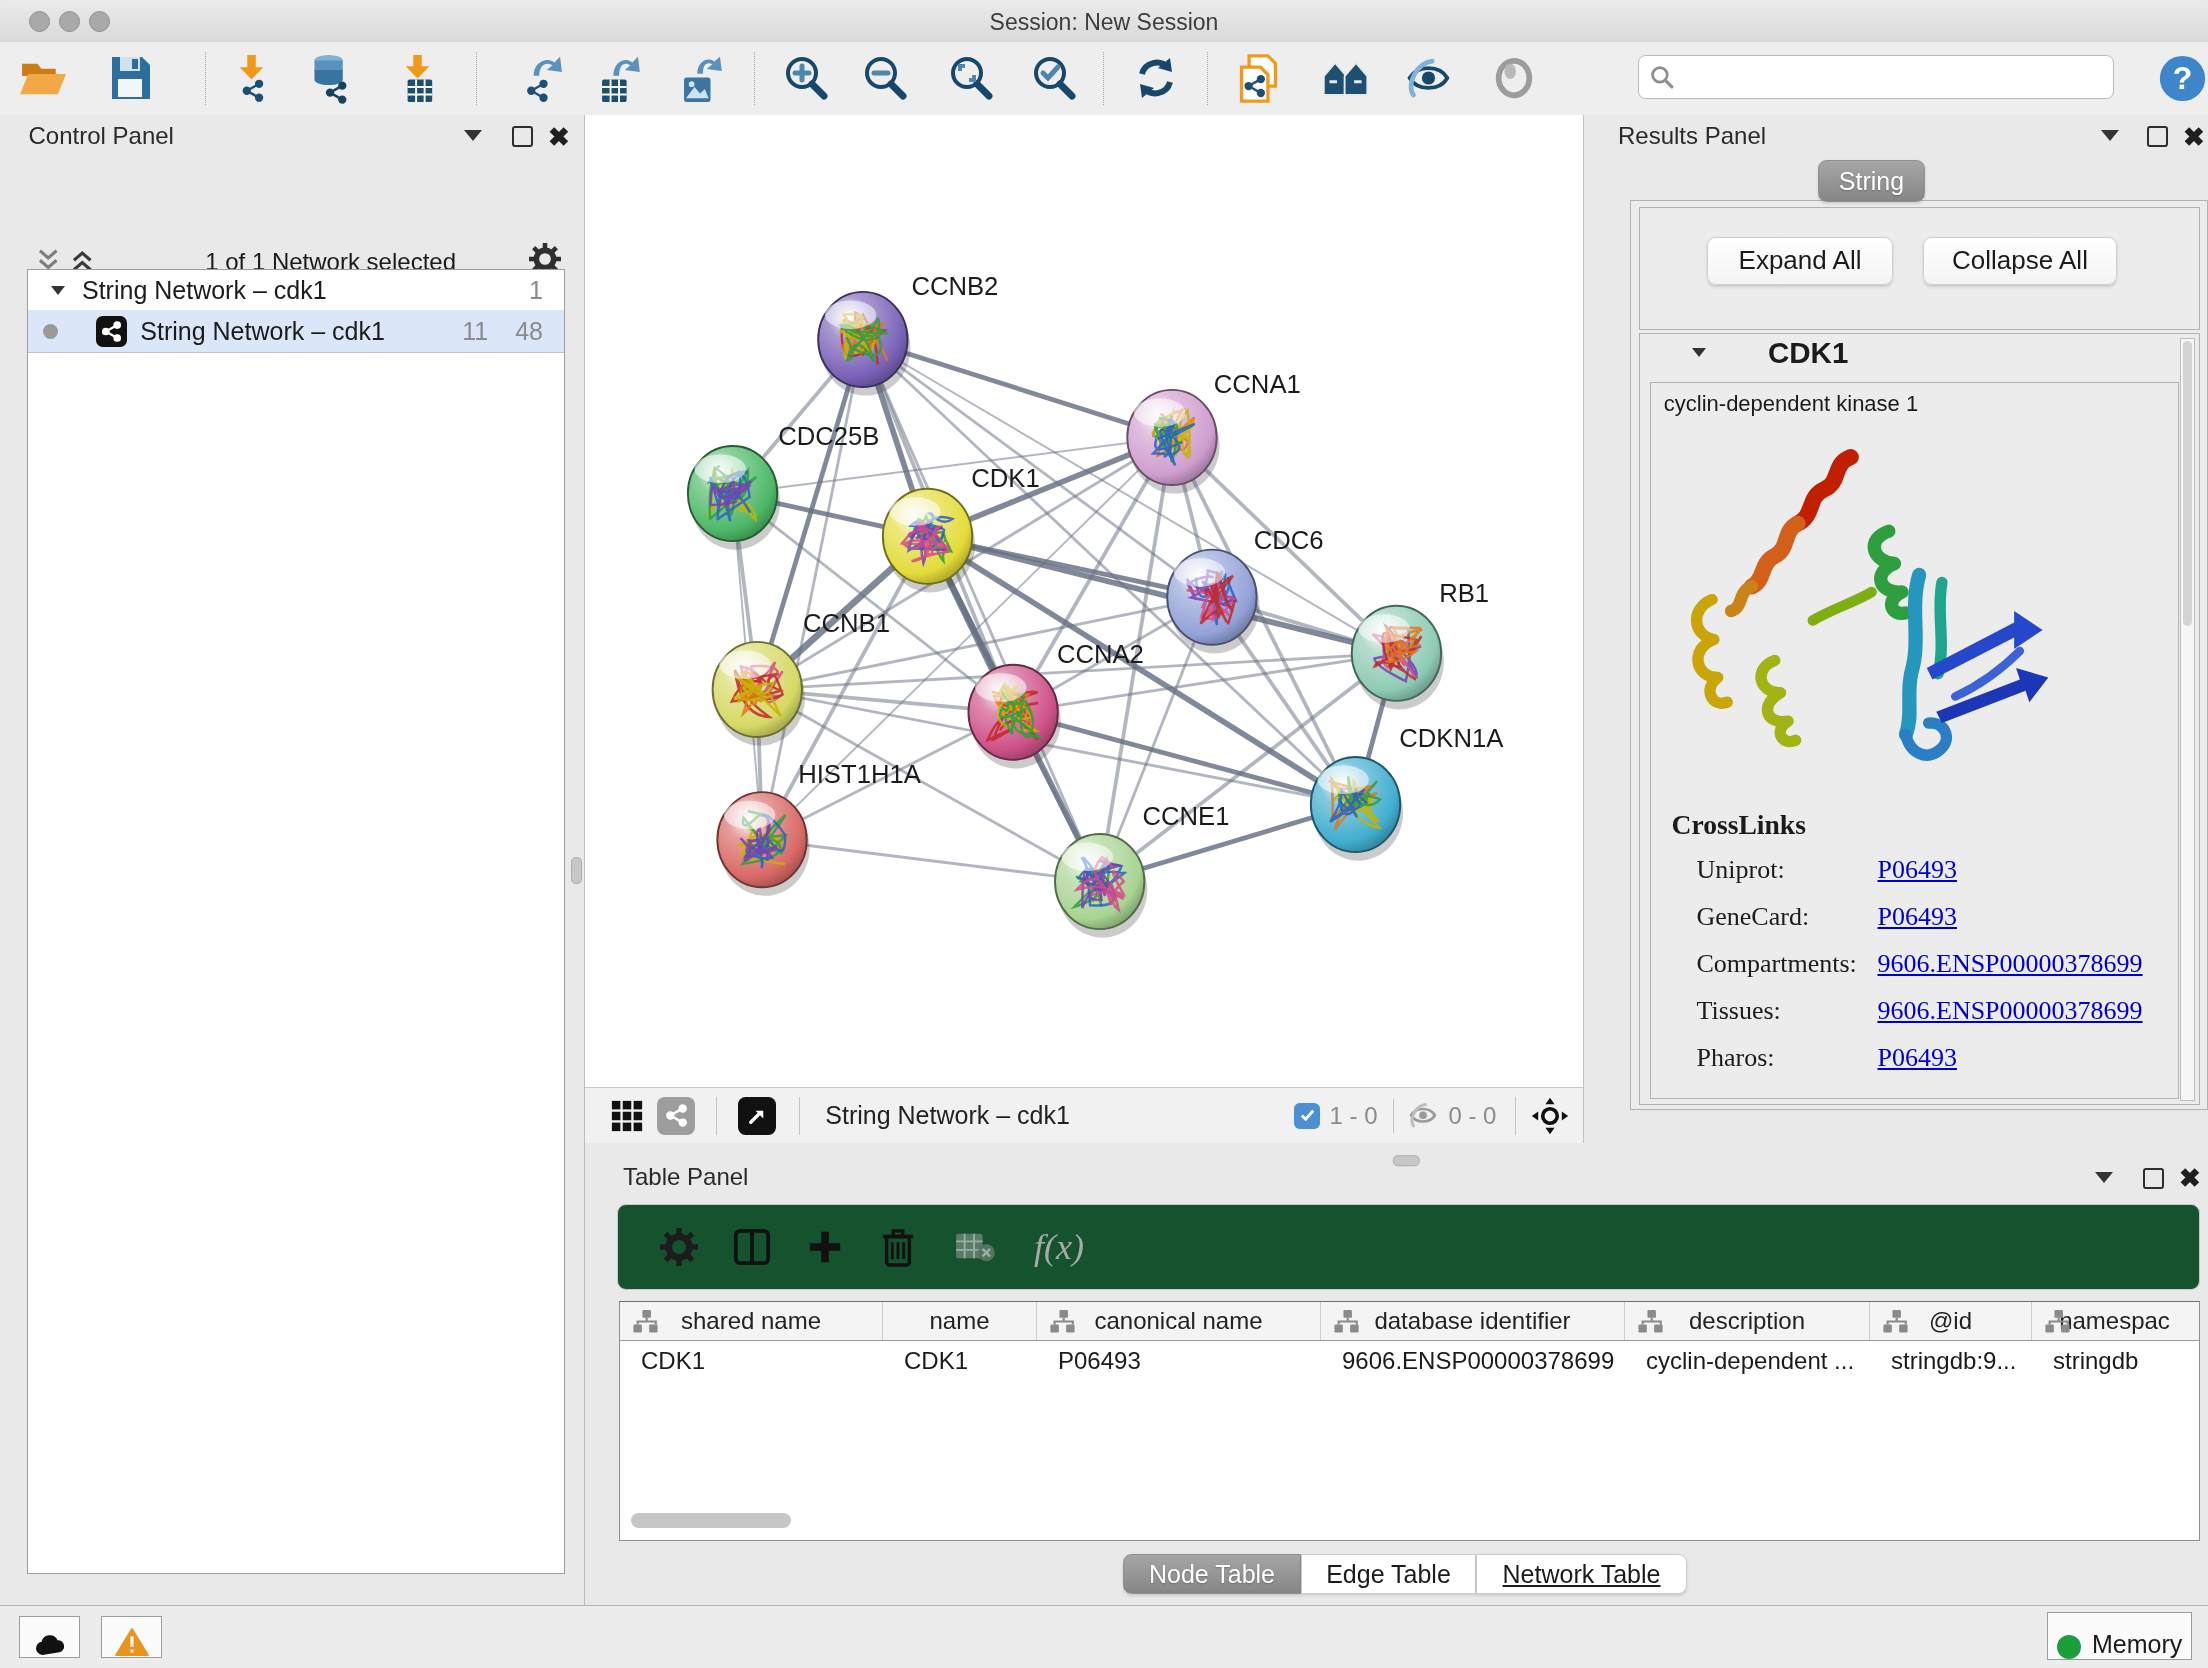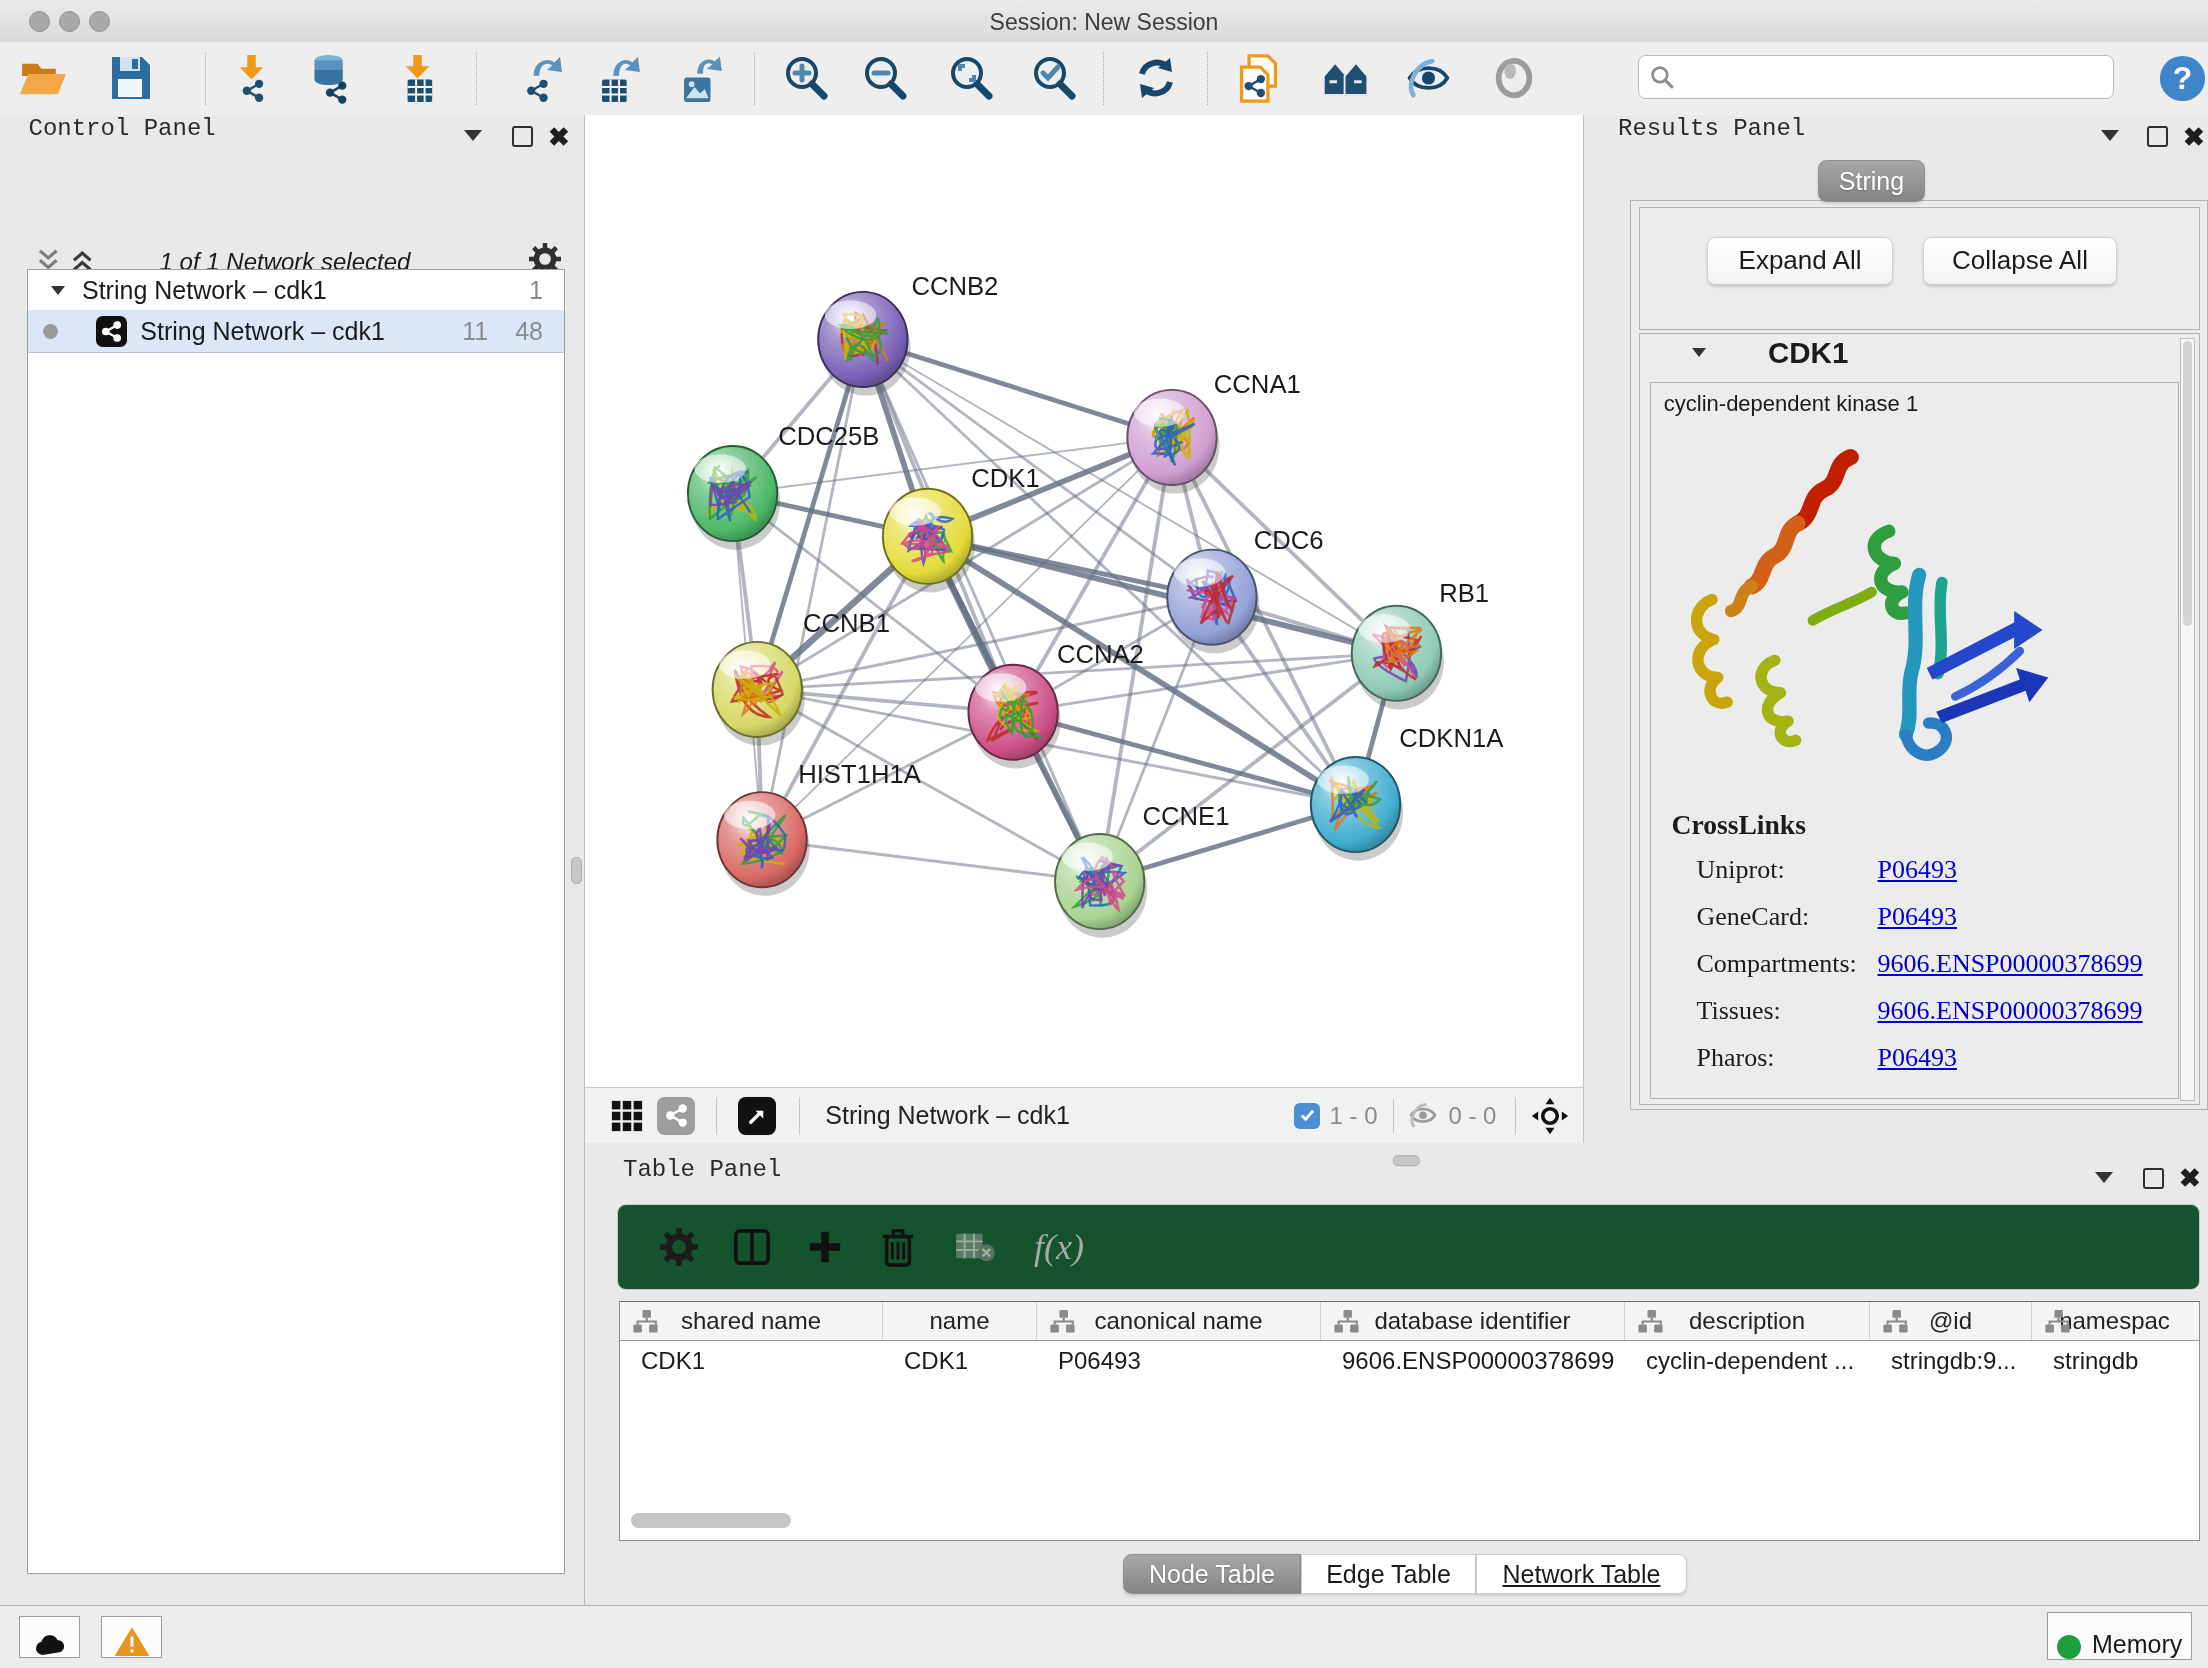--- a/index.html
+++ b/index.html
@@ -15,21 +15,21 @@
   .tl-circle{width:19px;height:19px;border-radius:50%;background:#a9a9a9;border:1px solid #8f8f8f;top:10.5px;}
   .win-title{width:100%;text-align:center;top:8.6px;font-size:23px;color:#3d3d3d;}
   
   .toolbar{left:0;top:42px;width:2208px;height:73px;background:#eeeeee;border-bottom:1px solid #bfbfbf;}
   .tbtn{top:7.6px;width:55px;height:57px;display:flex;align-items:center;justify-content:center;position:absolute;cursor:default;}
   .tsep{top:9.5px;width:0;height:53px;border-left:1.9px dotted #a6a6a6;position:absolute;}
   .searchbox{left:1638px;top:13.3px;width:476px;height:44px;background:#ffffff;border:1px solid #b9b9b9;
     border-radius:7.6px;display:flex;align-items:center;padding-left:11.4px;box-sizing:border-box;}
   .searchbox input{border:none;outline:none;flex:1;font-size:23px;font-family:"Liberation Sans",sans-serif;background:transparent;margin-left:7.6px;}
   
-  .panel-title-row{height:42px;display:flex;font-family:Liberation Mono, monospace;}
+  .panel-title-row{height:42px;display:flex;align-items:center;}
   .panel-title{font-size:24px;color:#2a2a2a;}
   .tri-down{width:0;height:0;border-left:9.5px solid transparent;border-right:9.5px solid transparent;border-top:11.4px solid #333;}
   .tri-down.sm{border-left-width:7.6px;border-right-width:7.6px;border-top-width:9.5px;}
   .float-box{width:17px;height:17px;border:2.9px solid #2e2e2e;border-radius:2.9px;}
   .close-x{font-size:26px;font-weight:bold;color:#1f1f1f;line-height:1;}
   .tab{height:44px;display:flex;align-items:center;justify-content:center;font-size:25px;
     background:#ffffff;border:1px solid #cccccc;color:#1b1b1b;box-sizing:border-box;box-shadow:0 1.9px 2.9px rgba(0,0,0,0.12);}
   .tab.sel{background:linear-gradient(#a6a6a6,#868686);color:#ffffff;border-color:#8e8e8e;text-shadow:0 1px 1.9px rgba(0,0,0,0.25);}
   .btn{background:linear-gradient(#ffffff,#f4f4f4);border:1px solid #cfcfcf;border-radius:8.6px;
     display:flex;align-items:center;justify-content:center;font-size:26px;box-shadow:0 1.9px 2.9px rgba(0,0,0,0.15);}
@@ -258,21 +258,21 @@
   <div class="abs" style="left:34px;top:131px;">
     <svg width="28.5" height="28.5" viewBox="0 0 24 24">
         <path d="M5 4 l7 6 7-6 M5 12 l7 6 7-6" fill="none" stroke="#7d7d7d" stroke-width="2.6"></path>
       </svg>
   </div>
   <div class="abs" style="left:68px;top:131px;">
     <svg width="28.5" height="28.5" viewBox="0 0 24 24">
         <path d="M5 20 l7-6 7 6 M5 12 l7-6 7 6" fill="none" stroke="#3a3a3a" stroke-width="2.6"></path>
       </svg>
   </div>
-  <div class="abs" style="left:114px;top:133px;width:342px;text-align:center;font-size:24px;font-style:italic;">1 of 1 Network selected</div>
+  <div class="abs" style="left:114px;top:133px;width:342px;text-align:right;font-size:24px;">1 of 1 Network selected</div>
   <div class="abs" style="left:529px;top:128px;color:#2f2f2f;">
     <svg width="32" height="32" viewBox="0 0 24 24">
         <use href="#sym-gear"></use>
       </svg>
   </div>
 
   <div class="treebox abs" style="left:27px;top:154px;width:536px;height:1303px;">
     <div class="tree-row" style="height:40px;">
       <div style="margin-left:23px;">
           <div class="tri-down sm"></div>

